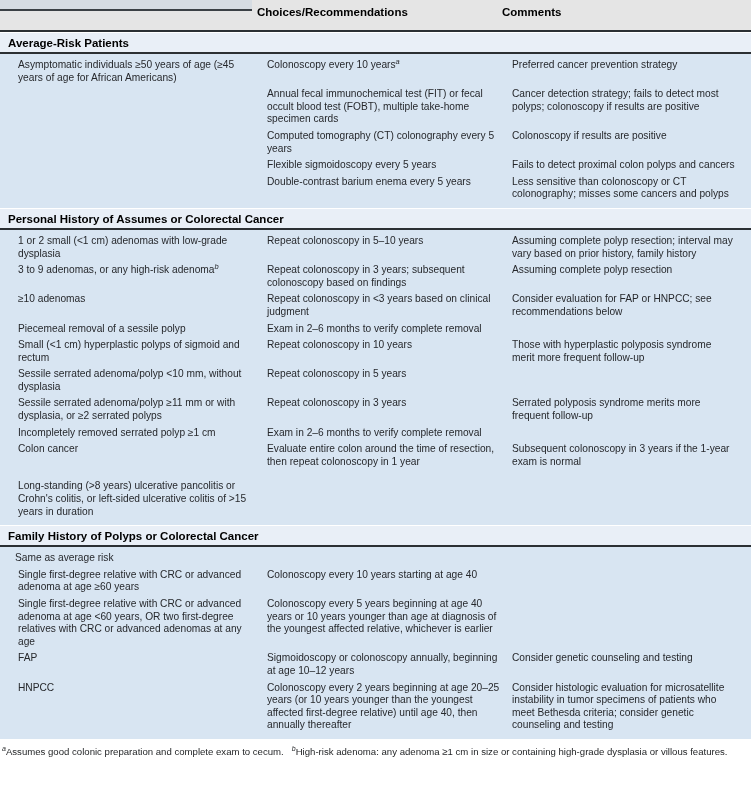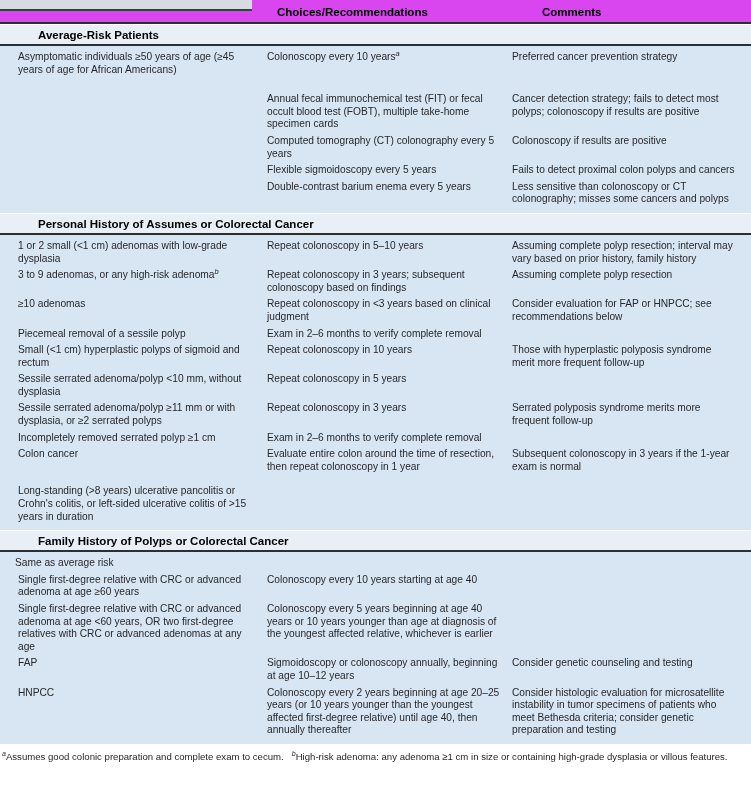--- a/index.html
+++ b/index.html
@@ -8,23 +8,22 @@
     font-family:"Liberation Sans", sans-serif;
     color:#26282c;
     -webkit-font-smoothing:antialiased;
   }
   .table-wrap { width:751px; }
 
   
   .hdr {
     display:grid;
     grid-template-columns:252px 250px 1fr;
-    height:22px;
-    background:#d946ef;
-    gap:20px;
+    height:30px;
+    background:#e5e5e5;
   }
   .hdr-c1 { position:relative; }
   .sliver {
     height:9px;
     background:#d6dce2;
     border-bottom:2px solid #3b4045;
   }
   .hdr-cell {
     font-weight:bold;
     font-size:11.5px;
@@ -37,33 +36,33 @@
   
   .band {
     background:#e9eff7;
     border-top:1px solid #ffffff;
     border-bottom:2px solid #2b2f33;
     padding:4px 0 3px 8px;
     font-weight:bold;
     font-size:11.5px;
     color:#000;
   }
-  .band span { display:inline;margin-left:30px; }
+  .band span { display:inline; }
 
   
   .sec-body {
     background:#d8e5f2;
     padding:3px 0 5px 0;
   }
   .row {
     display:grid;
     grid-template-columns:252px 250px 1fr;
     padding:2px 10px;
   }
-  .gap-top { margin-top:13px; }
+  .gap-top { }
   .cell {
     font-size:10.2px;
     line-height:12.6px;
     color:#26282c;
   }
   .c1 { padding-left:8px; padding-right:12px; }
   .c2 { padding-left:5px; padding-right:10px; }
   .c3 { padding-right:6px; }
   sup.fnsup {
     font-style:italic;
@@ -199,21 +198,21 @@
           <div class="cell c3"><span></span></div>
         </div>
         <div class="row">
           <div class="cell c1"><span>FAP</span></div>
           <div class="cell c2"><span>Sigmoidoscopy or colonoscopy annually, beginning at age 10–12 years</span></div>
           <div class="cell c3"><span>Consider genetic counseling and testing</span></div>
         </div>
         <div class="row">
           <div class="cell c1"><span>HNPCC</span></div>
           <div class="cell c2"><span>Colonoscopy every 2 years beginning at age 20–25 years (or 10 years younger than the youngest affected first-degree relative) until age 40, then annually thereafter</span></div>
-          <div class="cell c3"><span>Consider histologic evaluation for microsatellite instability in tumor specimens of patients who meet Bethesda criteria; consider genetic preparation and testing</span></div>
+          <div class="cell c3"><span>Consider histologic evaluation for microsatellite instability in tumor specimens of patients who meet Bethesda criteria; consider genetic counseling and testing</span></div>
         </div>
       </div>
     </div>
 
   <div class="footnotes">
     <p class="fn"><sup>a</sup><span>Assumes good colonic preparation and complete exam to cecum.</span><sup class="second-note">b</sup><span>High-risk adenoma: any adenoma ≥1 cm in size or containing high-grade dysplasia or villous features.</span></p>
 
   </div>
 
 </div>

